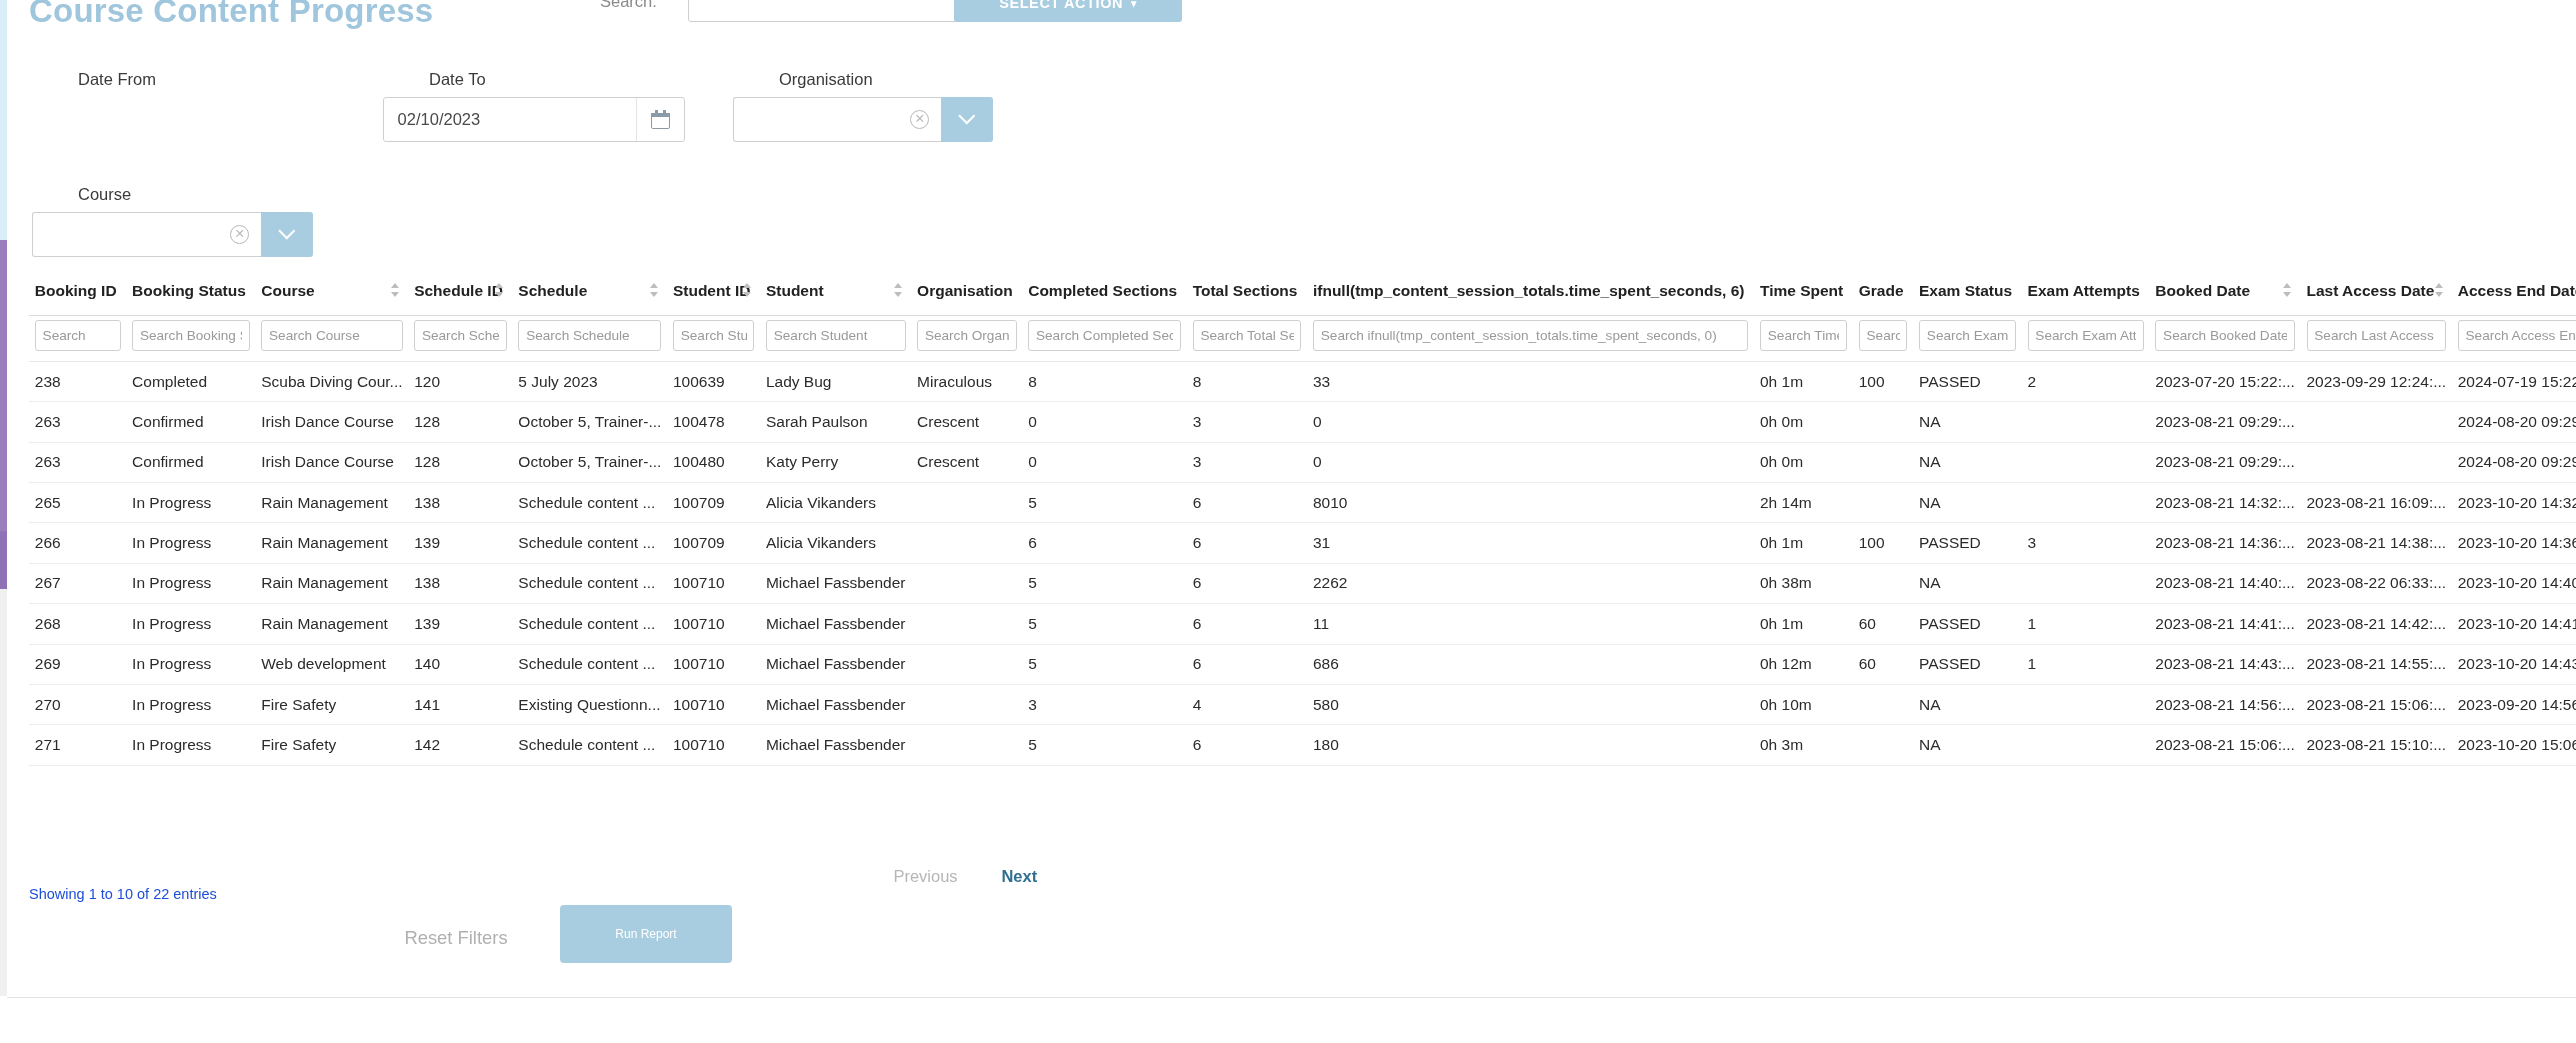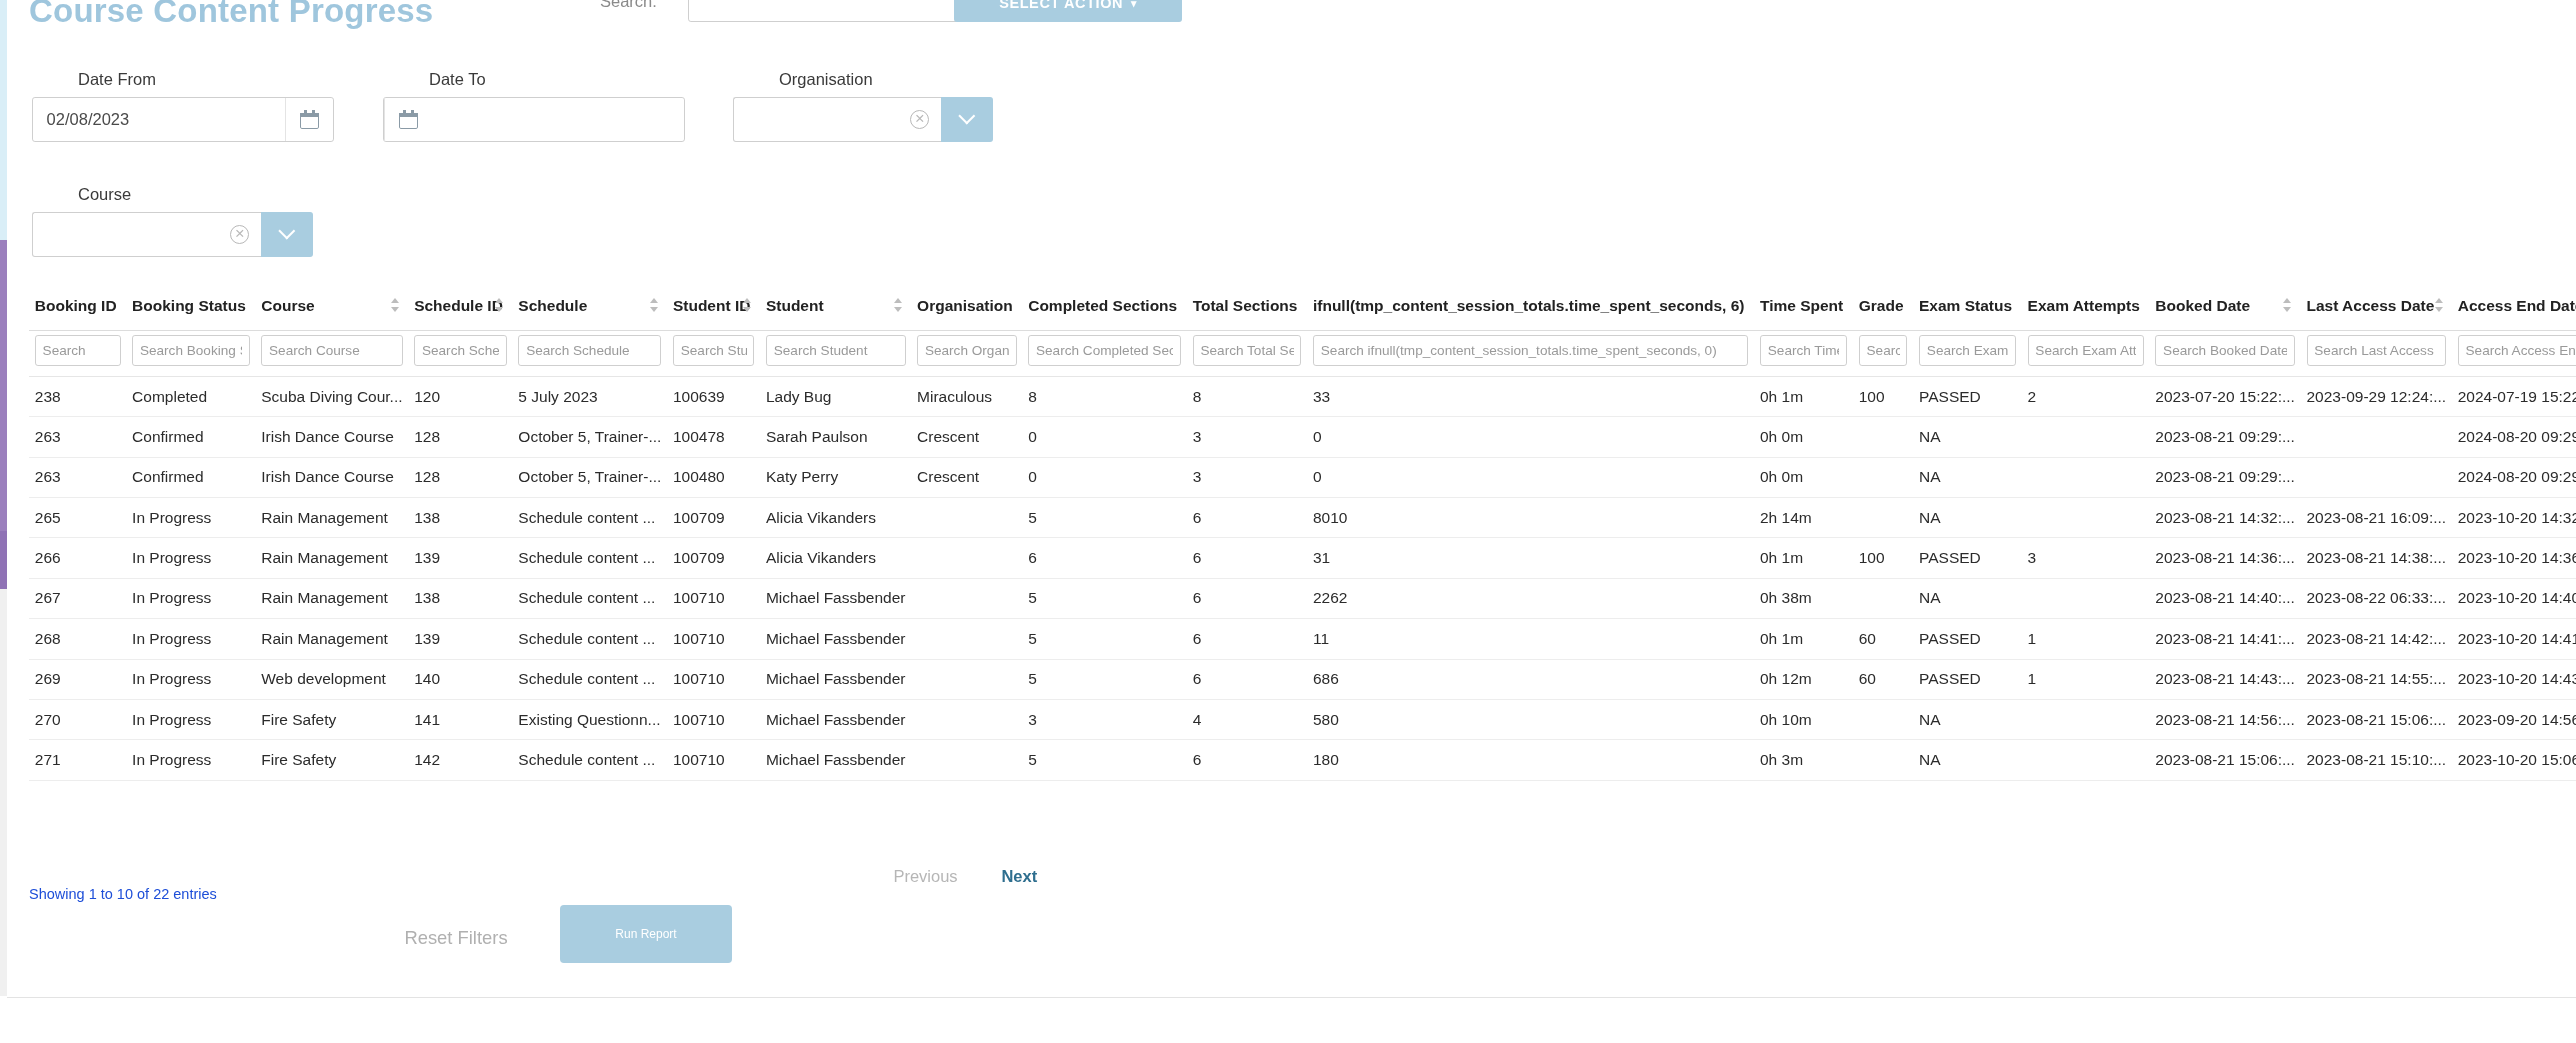--- a/index.html
+++ b/index.html
@@ -125,21 +125,21 @@
     width: 11.6px; height: 11.6px; border-right: 2.4px solid #fff; border-bottom: 2.4px solid #fff;
     transform: rotate(45deg) translate(-2.9px,-2.9px);
   }
   .org-sel { left: 733px; top: 97px; }
   .org-sel .sel-field { width: 208px; }
   .course-sel { left: 32px; top: 212px; }
   .course-sel .sel-field { width: 229px; }
 
   
   .table-area {
-    position: absolute; left: 29px; top: 291px; width: 2547px;
+    position: absolute; left: 29px; top: 276px; width: 2547px;
   }
   table.report {
     border-collapse: collapse;
     table-layout: fixed;
     font-size: 15.5px;
     color: #2e2e2e;
   }
   table.report th {
     text-align: left;
     font-size: 15.5px;
@@ -229,34 +229,24 @@
 
   <div class="title">Course Content Progress</div>
   <div class="top-search-label">Search:</div>
   <input class="top-search-input" type="text" value="" style="">
   <button class="select-action-btn">
     <span>Select Action</span>
     <span class="caret">▾</span>
   </button>
 
   <div class="filter-label lbl-date-from">Date From</div>
-  <div class="date-box df">
-    <input type="text" value="02/08/2023" style="">
-    <div class="cal-btn">
-      <span class="cal-ico">
-        <span class="frame"></span>
-          <span class="bar"></span>
-          <span class="peg1"></span>
-          <span class="peg2"></span>
-      </span>
-    </div>
-  </div>
 
   <div class="filter-label lbl-date-to">Date To</div>
   <div class="date-box dt">
+    <input type="text" value="02/10/2023" style="">
     <div class="cal-btn">
       <span class="cal-ico">
         <span class="frame"></span>
           <span class="bar"></span>
           <span class="peg1"></span>
           <span class="peg2"></span>
       </span>
     </div>
   </div>
 

